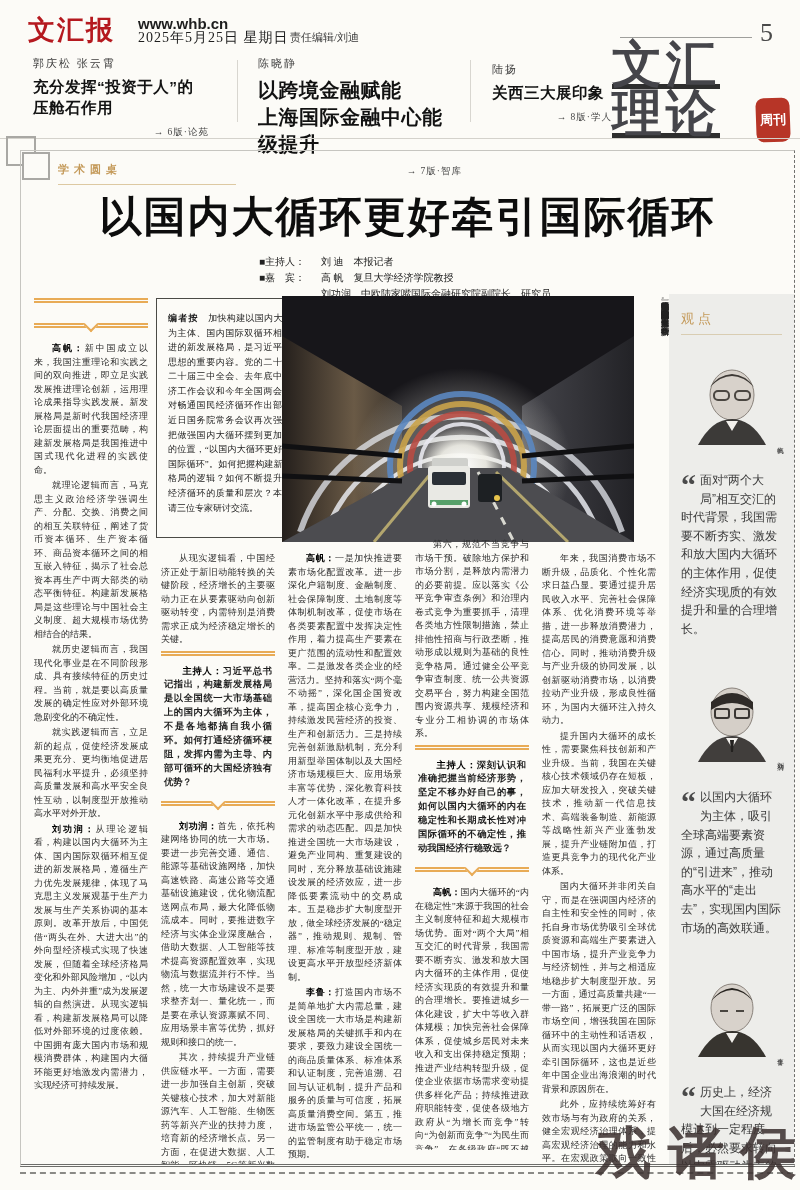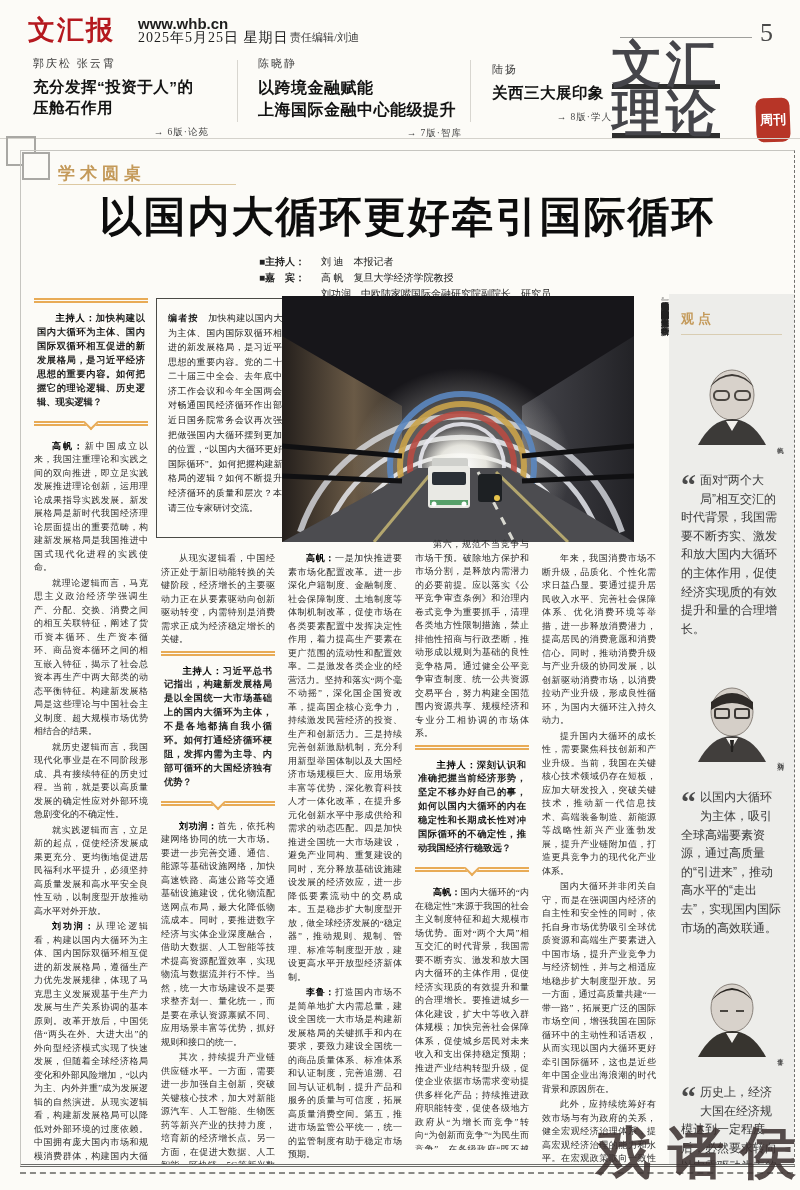--- a/index.html
+++ b/index.html
@@ -25,27 +25,27 @@
   .pageno{left:760px;top:18px;font-size:26px;color:#4a4a4a;}
   .pagerule{left:620px;top:37px;width:132px;height:1px;background:#9f9f9c;}
   .hdr-rule{left:0;top:138px;width:800px;height:1px;background:#d4d2cc;}
   
   .frame{left:20px;top:150px;width:773px;height:1013px;border:1px solid #c6c5c0;
          border-right:1px dashed #6f6f6c;border-bottom:3px double #6d6d6a;}
   .corner1{left:6px;top:136px;width:26px;height:26px;border:2px solid #a9a8a4;background:transparent;}
   .corner2{left:22px;top:152px;width:24px;height:24px;border:2px solid #a9a8a4;background:#fcfbf7;}
   .trimdash{left:20px;top:1172px;width:773px;border-top:2px dashed #8a8a86;}
   
-  .kicker{left:37px;top:11px;font-size:17px;font-weight:700;color:#c49a5a;letter-spacing:5px;text-align:center;}
+  .kicker{left:37px;top:11px;font-size:11px;font-weight:700;color:#c49a5a;letter-spacing:5px;text-align:center;}
   .kickline{left:37px;top:33px;width:178px;height:1px;background:#ddc9a2;}
   .title{left:0;top:38px;width:773px;text-align:center;font-size:42px;font-weight:900;color:#0d0d0d;
          letter-spacing:2px;}
   .byline{left:238px;top:103px;width:380px;font-size:10px;line-height:1.6;color:#222;}
   .byrow{display:flex;}
-  .byrow .lbl{font-weight:700;width:62px;flex:none;}
+  .byrow .lbl{font-weight:400;width:62px;flex:none;}
   .byrow .ind{width:62px;flex:none;}
   
   .bodyzone{left:13px;top:143px;width:624px;height:870px;}
   .col{position:absolute;width:114px;overflow:hidden;font-size:9px;line-height:1.5;text-align:justify;color:#2c2c2c;}
   .para{margin:0 0 2px 0;text-indent:2em;}
   .lead{color:#000;}
   .hostbox{position:relative;border-top:5px double #e8ab56;border-bottom:5px double #e8ab56;
            padding:9px 3px 11px;margin:4px 0 14px;font-weight:700;color:#1f1f1f;font-size:9.3px;}
   .hostbox .para{margin:0;}
   .chev{position:absolute;left:50%;bottom:-7px;width:9px;height:9px;background:#fcfbf7;
@@ -54,21 +54,21 @@
   .ednote{left:122px;top:4px;width:157px;height:240px;border:1px solid #4a4a46;padding:12px 11px;
           box-sizing:border-box;font-size:9px;line-height:1.62;text-align:justify;color:#222;overflow:hidden;}
   .ednote b{letter-spacing:1px;}
   
   .photo{left:248px;top:2px;width:352px;height:246px;overflow:hidden;background:#17161a;}
   .caption{left:604px;top:2px;width:32px;height:246px;writing-mode:vertical-rl;font-size:8px;
            line-height:1.55;color:#222;overflow:hidden;}
   .caption b{font-weight:700;}
   
   .sidebar{left:648px;top:143px;width:125px;height:870px;background:#ededea;overflow:hidden;}
-  .sb-label{margin:16px 0 0 12px;font-size:13px;font-weight:700;color:#c49a5a;letter-spacing:4px;}
+  .sb-label{margin:16px 0 0 12px;font-size:13px;font-weight:400;color:#c49a5a;letter-spacing:4px;}
   .sb-line{margin:6px 12px 0 12px;height:1px;background:#d9cdb2;}
   .portrait{display:block;margin:0 auto;position:relative;}
   .pwrap{position:relative;width:98px;margin:0 auto;}
   .pname{position:absolute;right:-4px;bottom:2px;writing-mode:vertical-rl;font-size:6.5px;color:#333;letter-spacing:1px;}
   .quote{margin:26px 12px 0 12px;font-size:12px;line-height:1.55;color:#3a3a3a;font-weight:500;
          font-family:"Liberation Sans","DejaVu Sans",sans-serif;}
   .qmark{float:left;font-size:30px;line-height:.7;font-weight:900;color:#4a4a4a;margin:3px 4px 0 0;
          font-family:"Liberation Serif",serif;}
   .mt1{margin-top:26px;} .mt3{margin-top:40px;} .mt4{margin-top:36px;}
   
@@ -89,21 +89,21 @@
     <div class="authors">郭庆松 张云霄</div>
     <div class="ttl sans">
       <div>充分发挥“投资于人”的</div>
         <div>压舱石作用</div>
     </div>
     <div class="pointer">→ 6版·论苑</div>
   </div>
   <div class="abs vsep" style="left:237px;top:60px;height:62px;"></div>
   <div class="abs teaser" style="left:258px;width:204px;">
     <div class="authors">陈晓静</div>
-    <div class="ttl sans" style="font-size:16px;">
+    <div class="ttl sans" style="font-size:20px;">
       <div>以跨境金融赋能</div>
         <div>上海国际金融中心能级提升</div>
     </div>
     <div class="pointer">→ 7版·智库</div>
   </div>
   <div class="abs vsep" style="left:470px;top:60px;height:62px;"></div>
   <div class="abs teaser" style="left:492px;top:62px;width:120px;">
     <div class="authors">陆扬</div>
     <div class="ttl sans">
       <div>关西三大展印象</div>
@@ -143,21 +143,20 @@
       <div class="byrow">
           <span class="ind"></span>
           <span>李 鲁　中共上海市委党校经济学教研部副主任、副教授</span>
         </div>
     </div>
 
     <div class="abs bodyzone">
 
       <div class="col" style="left:0;top:0;height:870px;">
         <div class="hostbox">
-          <p class="para"><b class="lead">主持人：</b><span>加快构建以国内大循环为主体、国内国际双循环相互促进的新发展格局，是习近平经济思想的重要内容。如何把握它的理论逻辑、历史逻辑、现实逻辑？</span></p>
           <i class="chev"></i>
         </div>
         <p class="para"><b class="lead">高帆：</b><span>新中国成立以来，我国注重理论和实践之间的双向推进，即立足实践发展推进理论创新，运用理论成果指导实践发展。新发展格局是新时代我国经济理论层面提出的重要范畴，构建新发展格局是我国推进中国式现代化进程的实践使命。</span></p>
         <p class="para"><span>就理论逻辑而言，马克思主义政治经济学强调生产、分配、交换、消费之间的相互关联特征，阐述了货币资本循环、生产资本循环、商品资本循环之间的相互嵌入特征，揭示了社会总资本再生产中两大部类的动态平衡特征。构建新发展格局是这些理论与中国社会主义制度、超大规模市场优势相结合的结果。</span></p>
         <p class="para"><span>就历史逻辑而言，我国现代化事业是在不同阶段形成、具有接续特征的历史过程。当前，就是要以高质量发展的确定性应对外部环境急剧变化的不确定性。</span></p>
         <p class="para"><span>就实践逻辑而言，立足新的起点，促使经济发展成果更充分、更均衡地促进居民福利水平提升，必须坚持高质量发展和高水平安全良性互动，以制度型开放推动高水平对外开放。</span></p>
         <p class="para"><b class="lead">刘功润：</b><span>从理论逻辑看，构建以国内大循环为主体、国内国际双循环相互促进的新发展格局，遵循生产力优先发展规律，体现了马克思主义发展观基于生产力发展与生产关系协调的基本原则。改革开放后，中国凭借“两头在外、大进大出”的外向型经济模式实现了快速发展，但随着全球经济格局变化和外部风险增加，“以内为主、内外并重”成为发展逻辑的自然演进。从现实逻辑看，构建新发展格局可以降低对外部环境的过度依赖。中国拥有庞大国内市场和规模消费群体，构建国内大循环能更好地激发内需潜力，实现经济可持续发展。</span></p>
 
       </div>
 

